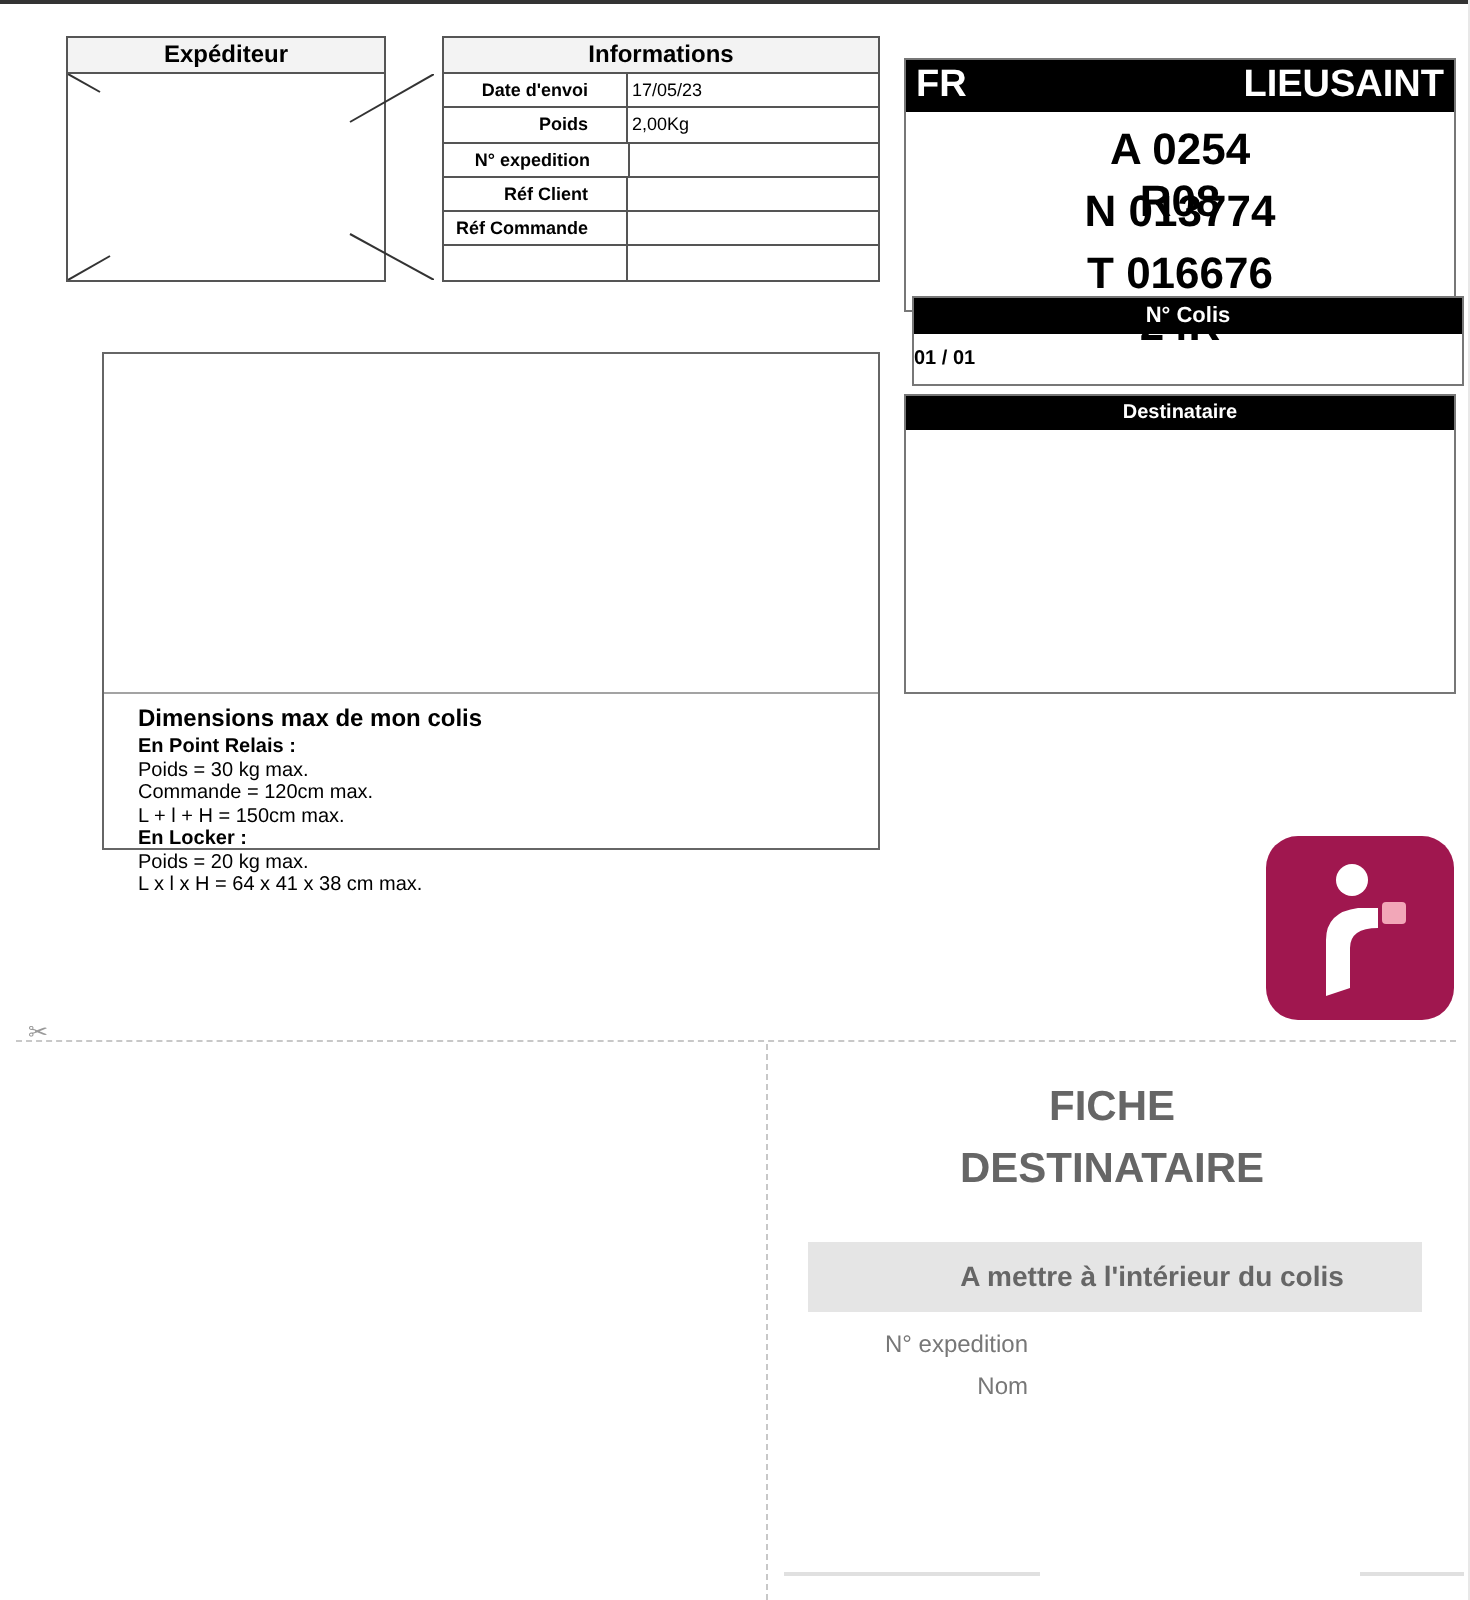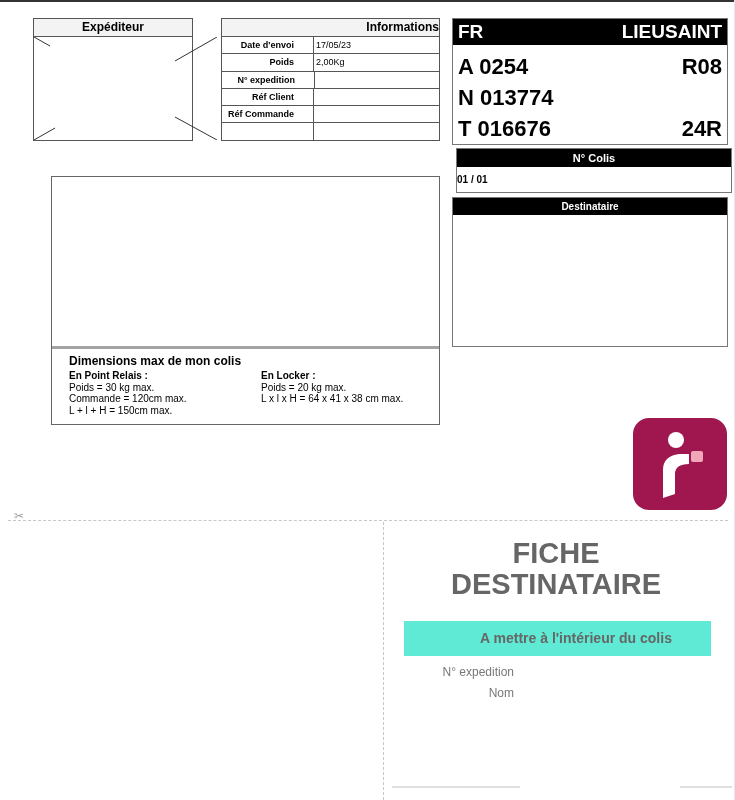--- a/index.html
+++ b/index.html
@@ -9,58 +9,58 @@
   .topedge { position: absolute; left: 0; top: 0; width: 735px; height: 2px; background: #333; }
   .rightedge { position: absolute; right: 0; top: 0; width: 1px; height: 800px; background: #e8e8e8; }
 
   
   .exp { position: absolute; left: 33px; top: 18px; width: 160px; height: 123px; border: 1px solid #555; }
   .exp .hd { height: 18px; background: #f3f3f3; border-bottom: 1px solid #555; text-align: center; font-weight: bold; font-size: 12px; line-height: 17px; }
   .exp svg { position: absolute; left: 0; top: 18px; }
 
   
   .info { position: absolute; left: 221px; top: 18px; width: 219px; height: 123px; border: 1px solid #555; }
-  .info .hd { height: 18px; background: #f3f3f3; border-bottom: 1px solid #555; text-align: right; font-weight: bold; font-size: 12px; line-height: 17px; }
+  .info .hd { height: 18px; background: #f3f3f3; border-bottom: 1px solid #555; text-align: center; font-weight: bold; font-size: 12px; line-height: 17px; }
   .info .row { display: flex; height: 17.3px; border-bottom: 1px solid #555; }
   .info .row:last-child { border-bottom: none; }
   .info .lbl { width: 92px; border-right: 1px solid #555; text-align: right; font-weight: bold; font-size: 9px; line-height: 16px; padding-right: 19px; }
   .info .val { flex: 1; font-size: 9px; line-height: 16px; padding-left: 2px; }
 
   
-  .route { position: absolute; left: 452px; top: 18px; width: 276px; height: 127px; border: 1px solid #777; }
+  .route { position: absolute; left: 452px; top: 29px; width: 276px; height: 127px; border: 1px solid #777; }
   .route .hd { height: 26px; background: #000; color: #fff; display: flex; justify-content: space-between; align-items: center; padding: 0 5px; font-weight: bold; font-size: 19px; }
-  .route .line { display: flex; justify-content: space-between; padding: 0 5px; font-weight: bold; font-size: 22px; height: 31px; align-items: center; }
+  .route .line { display: flex; justify-content: space-between; padding: 0 5px; font-weight: bold; font-size: 22px; height: 31px; align-items: center; flex-direction: column; }
 
   .colis { position: absolute; left: 456px; top: 148px; width: 276px; height: 45px; border: 1px solid #777; }
   .colis .hd { height: 18px; background: #000; color: #fff; text-align: center; font-weight: bold; font-size: 11px; line-height: 18px; }
   .colis .v { text-align: left; font-weight: bold; font-size: 10px; line-height: 25px; }
 
   .dest { position: absolute; left: 452px; top: 197px; width: 276px; height: 150px; border: 1px solid #777; }
   .dest .hd { height: 17px; background: #000; color: #fff; text-align: center; font-weight: bold; font-size: 10px; line-height: 17px; }
 
   
   .cadre { position: absolute; left: 51px; top: 176px; width: 389px; height: 249px; border: 1px solid #666; }
   .cadre .msg { position: absolute; top: 12px; width: 100%; text-align: center; color: #666; font-size: 12px; }
-  .cadre .dims { position: absolute; left: 0; top: 169px; width: 100%; height: 79px; border-top: 3px solid #a3a3a3; padding: 5px 0 0 17px; }
+  .cadre .dims { position: absolute; left: 0; top: 169px; width: 100%; height: 79px; border-top: 1px solid #a3a3a3; padding: 5px 0 0 17px; }
   .dims .title { font-weight: bold; font-size: 12px; }
-  .dims .cols { display: flex; margin-top: 2px; font-size: 10px; line-height: 11.5px; }
+  .dims .cols { display: flex; margin-top: 2px; font-size: 10px; line-height: 11.5px; flex-direction: column; }
   .dims .col1 { width: 192px; }
   .dims .sub { font-weight: bold; }
 
   
   .logo { position: absolute; left: 633px; top: 418px; width: 94px; height: 92px; }
 
   
   .cut { position: absolute; left: 8px; top: 520px; width: 720px; border-top: 1px dashed #c8c8c8; }
   .scissors { position: absolute; left: 14px; top: 509px; font-size: 12px; color: #999; }
   .vcut { position: absolute; left: 383px; top: 522px; height: 278px; border-left: 1px dashed #c8c8c8; }
 
   
-  .fiche { position: absolute; left: 386px; top: 538px; width: 340px; text-align: center; color: #666; font-weight: bold; font-size: 29px; line-height: 31px; }
-  .band { position: absolute; left: 404px; top: 621px; width: 307px; height: 35px; background: #5eead4; color: #666; font-weight: bold; font-size: 14px; text-align: center; line-height: 35px; padding-left: 37px; }
+  .fiche { position: absolute; left: 386px; top: 538px; width: 340px; text-align: center; color: #666; font-weight: bold; font-size: 21px; line-height: 31px; }
+  .band { position: absolute; left: 404px; top: 621px; width: 307px; height: 35px; background: #e5e5e5; color: #666; font-weight: bold; font-size: 14px; text-align: center; line-height: 35px; padding-left: 37px; }
   .flabel { position: absolute; right: 221px; color: #777; font-size: 12px; text-align: right; }
   .sig1 { position: absolute; left: 392px; top: 786px; width: 128px; border-top: 2px solid #e0e0e0; }
   .sig2 { position: absolute; left: 680px; top: 786px; width: 52px; border-top: 2px solid #e0e0e0; }
 </style>
 </head>
 <body>
 
 <div class="topedge"></div>
 <div class="rightedge"></div>
 

